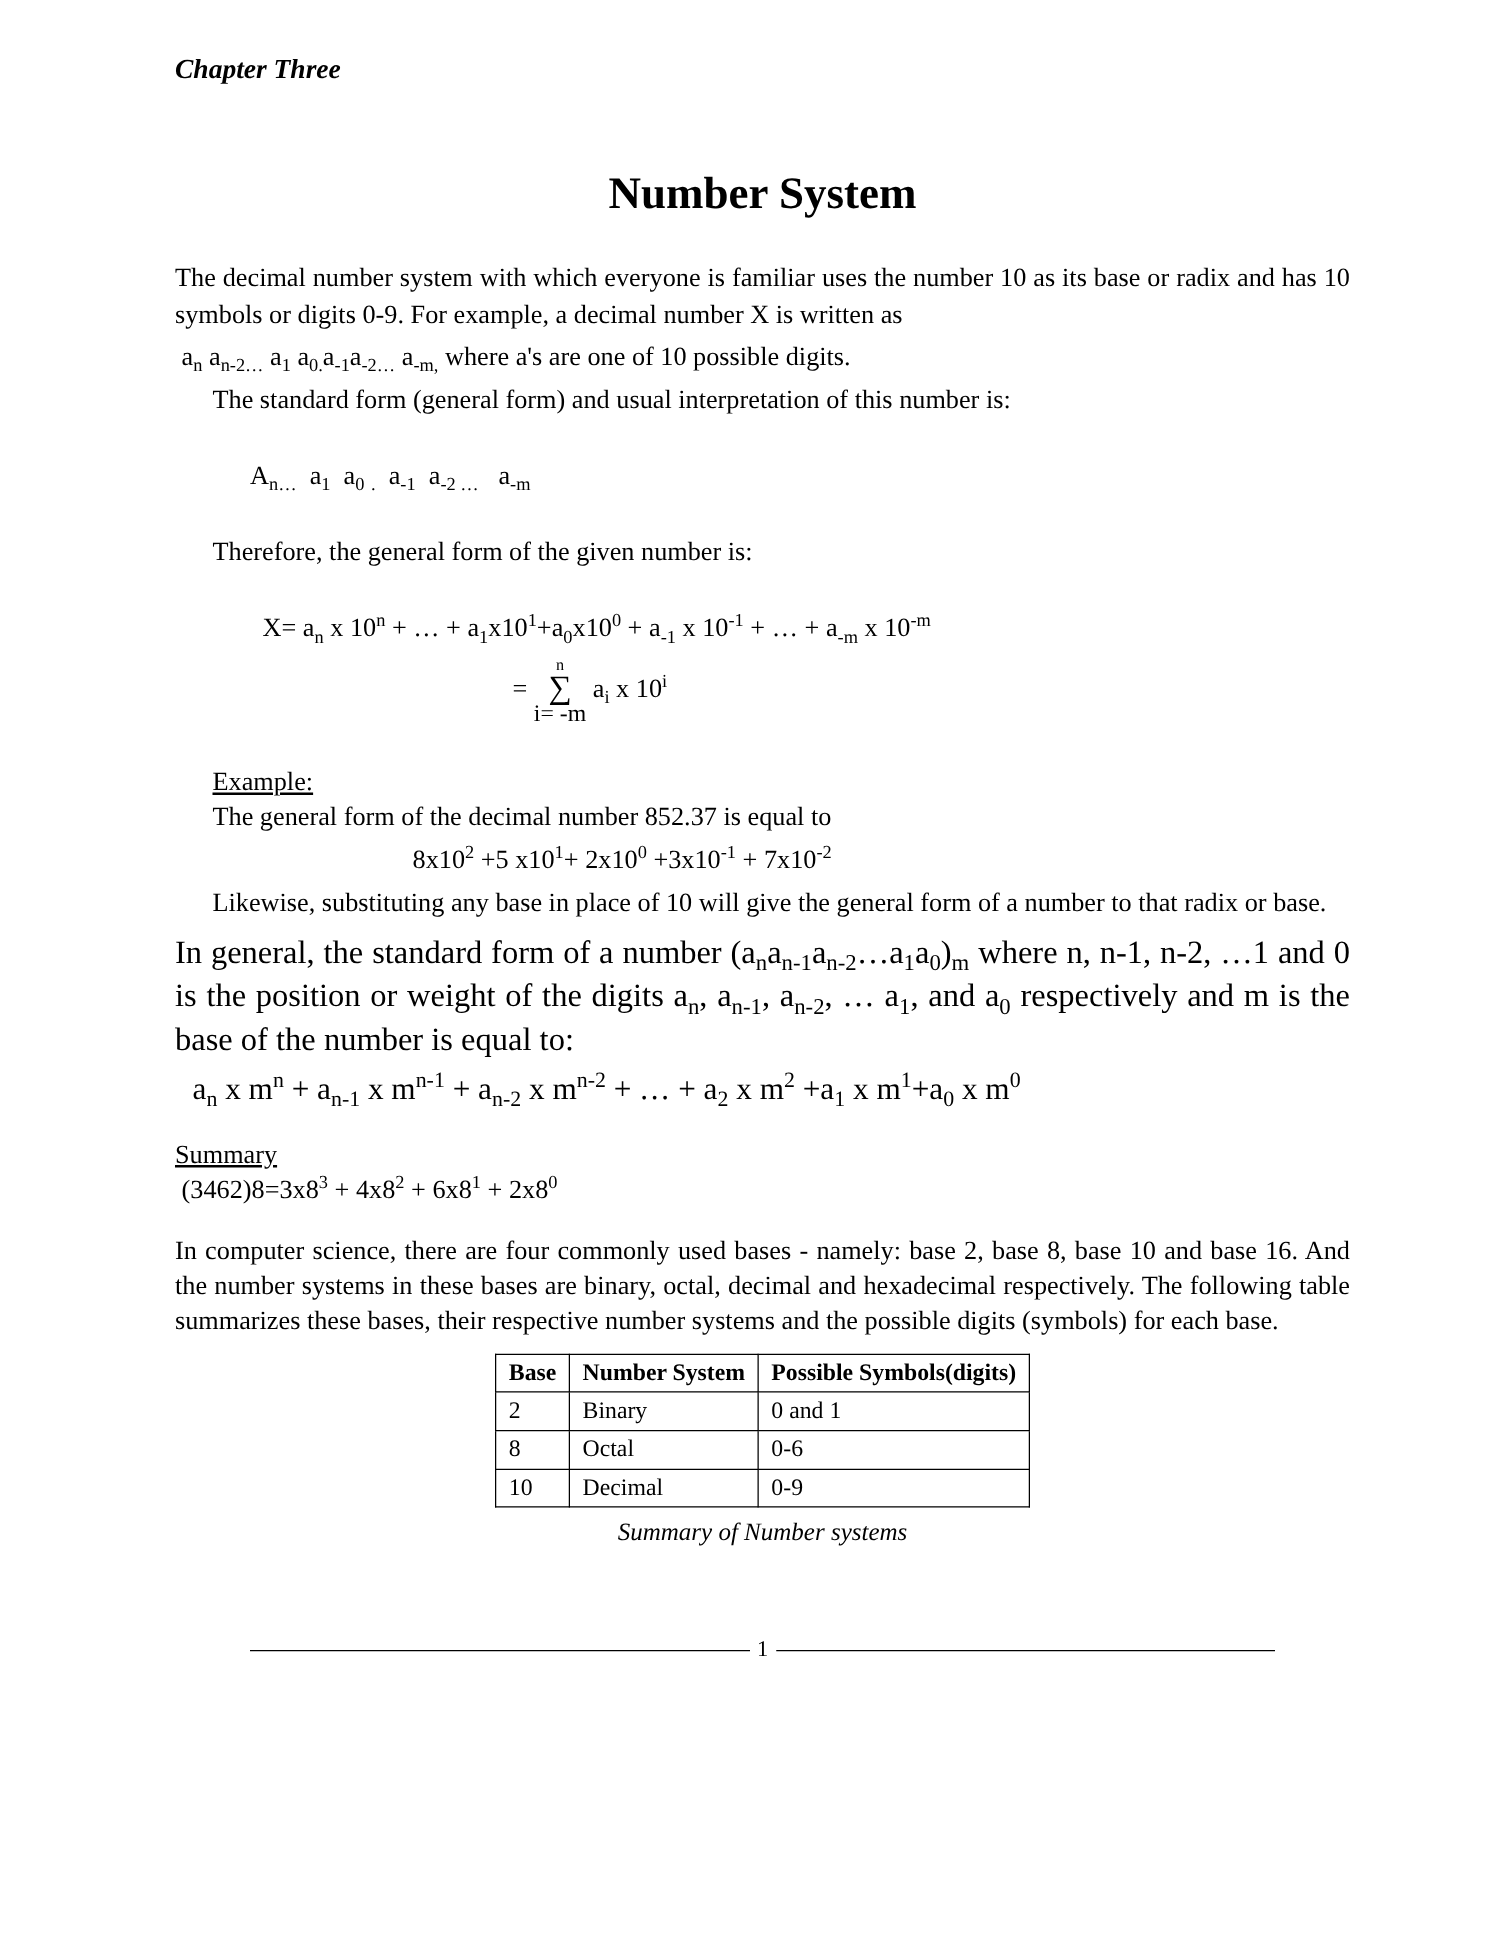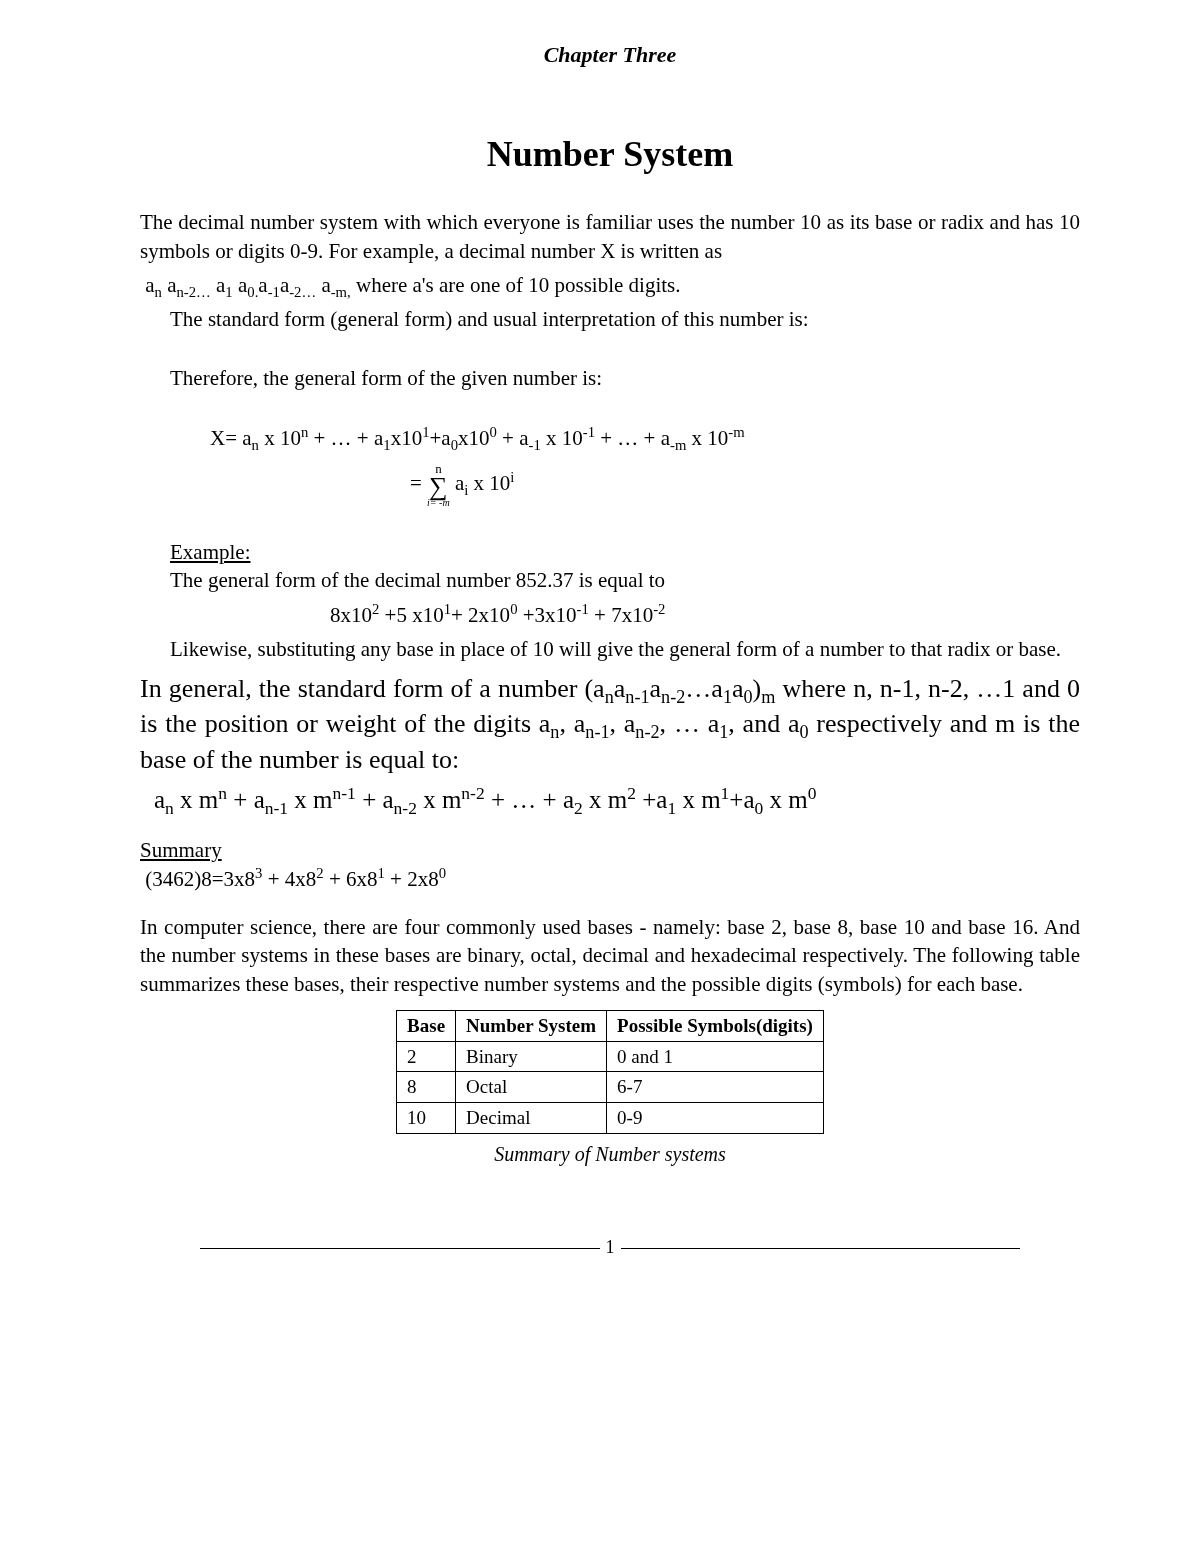--- a/index.html
+++ b/index.html
@@ -6,21 +6,21 @@
     body {
       font-family: "Times New Roman", Times, serif;
       background: #fff;
       color: #000;
       width: 1200px;
       padding: 40px 120px 40px 140px;
       font-size: 21px;
       line-height: 1.35;
     }
     .chapter {
-      text-align: center;
+      text-align: left;
       font-weight: bold;
       font-style: italic;
       font-size: 22px;
       margin-bottom: 60px;
     }
     h1.title {
       text-align: center;
       font-size: 36px;
       font-weight: bold;
       margin-bottom: 30px;
@@ -54,21 +54,21 @@
       margin: 6px 0 20px 14px;
     }
     .sum-block {
       display: inline-block;
       text-align: center;
       vertical-align: middle;
       line-height: 1;
     }
     .sum-top { font-size: 13px; display: block; }
     .sum-sigma { font-size: 26px; display: block; line-height: 0.9; }
-    .sum-bot { font-size: 10px; display: block; font-style: italic; }
+    .sum-bot { font-size: 19px; display: block; }
     table.num-sys {
       border-collapse: collapse;
       margin: 12px auto 7px auto;
       font-size: 19px;
     }
     table.num-sys th, table.num-sys td {
       border: 1.5px solid #000;
       padding: 2px 10px;
       text-align: left;
     }
@@ -95,20 +95,21 @@
 
 <h1 class="title">Number System</h1>
 
 <div class="para">The decimal number system with which everyone is familiar uses the number 10 as its base or radix and has 10 symbols or digits 0-9.  For example, a decimal number X is written as</div>
 <div class="para">
   <span>&nbsp;a<sub>n</sub> a<sub>n-2…</sub> a<sub>1</sub> a<sub>0.</sub>a<sub>-1</sub>a<sub>-2…</sub> a<sub>-m,</sub></span><span> where a's are one of 10 possible digits.</span>
 </div>
 <div class="para indent">The standard form (general form) and usual interpretation of this number is:</div>
 
 <div class="formula-block">
+  <div class="formula-line">A<sub>n…</sub>&nbsp;&nbsp;a<sub>1</sub>&nbsp;&nbsp;a<sub>0</sub>&nbsp;<sub>.</sub>&nbsp;&nbsp;a<sub>-1</sub>&nbsp;&nbsp;a<sub>-2 …</sub>&nbsp;&nbsp;&nbsp;a<sub>-m</sub></div>
 </div>
 
 <div class="para indent">Therefore, the general form of the given number is:</div>
 
 <div class="formula-block" style="margin-left:70px;">
   <div class="formula-line">X= a<sub>n</sub> x 10<sup>n</sup> + … + a<sub>1</sub>x10<sup>1</sup>+a<sub>0</sub>x10<sup>0</sup> + a<sub>-1</sub> x 10<sup>-1</sup> + … + a<sub>-m</sub> x 10<sup>-m</sup></div>
   <div class="formula-line" style="margin-left:200px; margin-top:6px;">
     = <span class="sum-block">
         <span class="sum-top">n</span>
         <span class="sum-sigma">∑</span>
@@ -145,21 +146,21 @@
     <th>Possible Symbols(digits)</th>
   </tr>
   <tr>
     <td>2</td>
     <td>Binary</td>
     <td>0 and 1</td>
   </tr>
   <tr>
     <td>8</td>
     <td>Octal</td>
-    <td>6-7</td>
+    <td>0-6</td>
   </tr>
   <tr>
     <td>10</td>
     <td>Decimal</td>
     <td>0-9</td>
   </tr>
 </tbody>
   </table>
 <div class="table-caption">Summary of Number systems</div>
 

